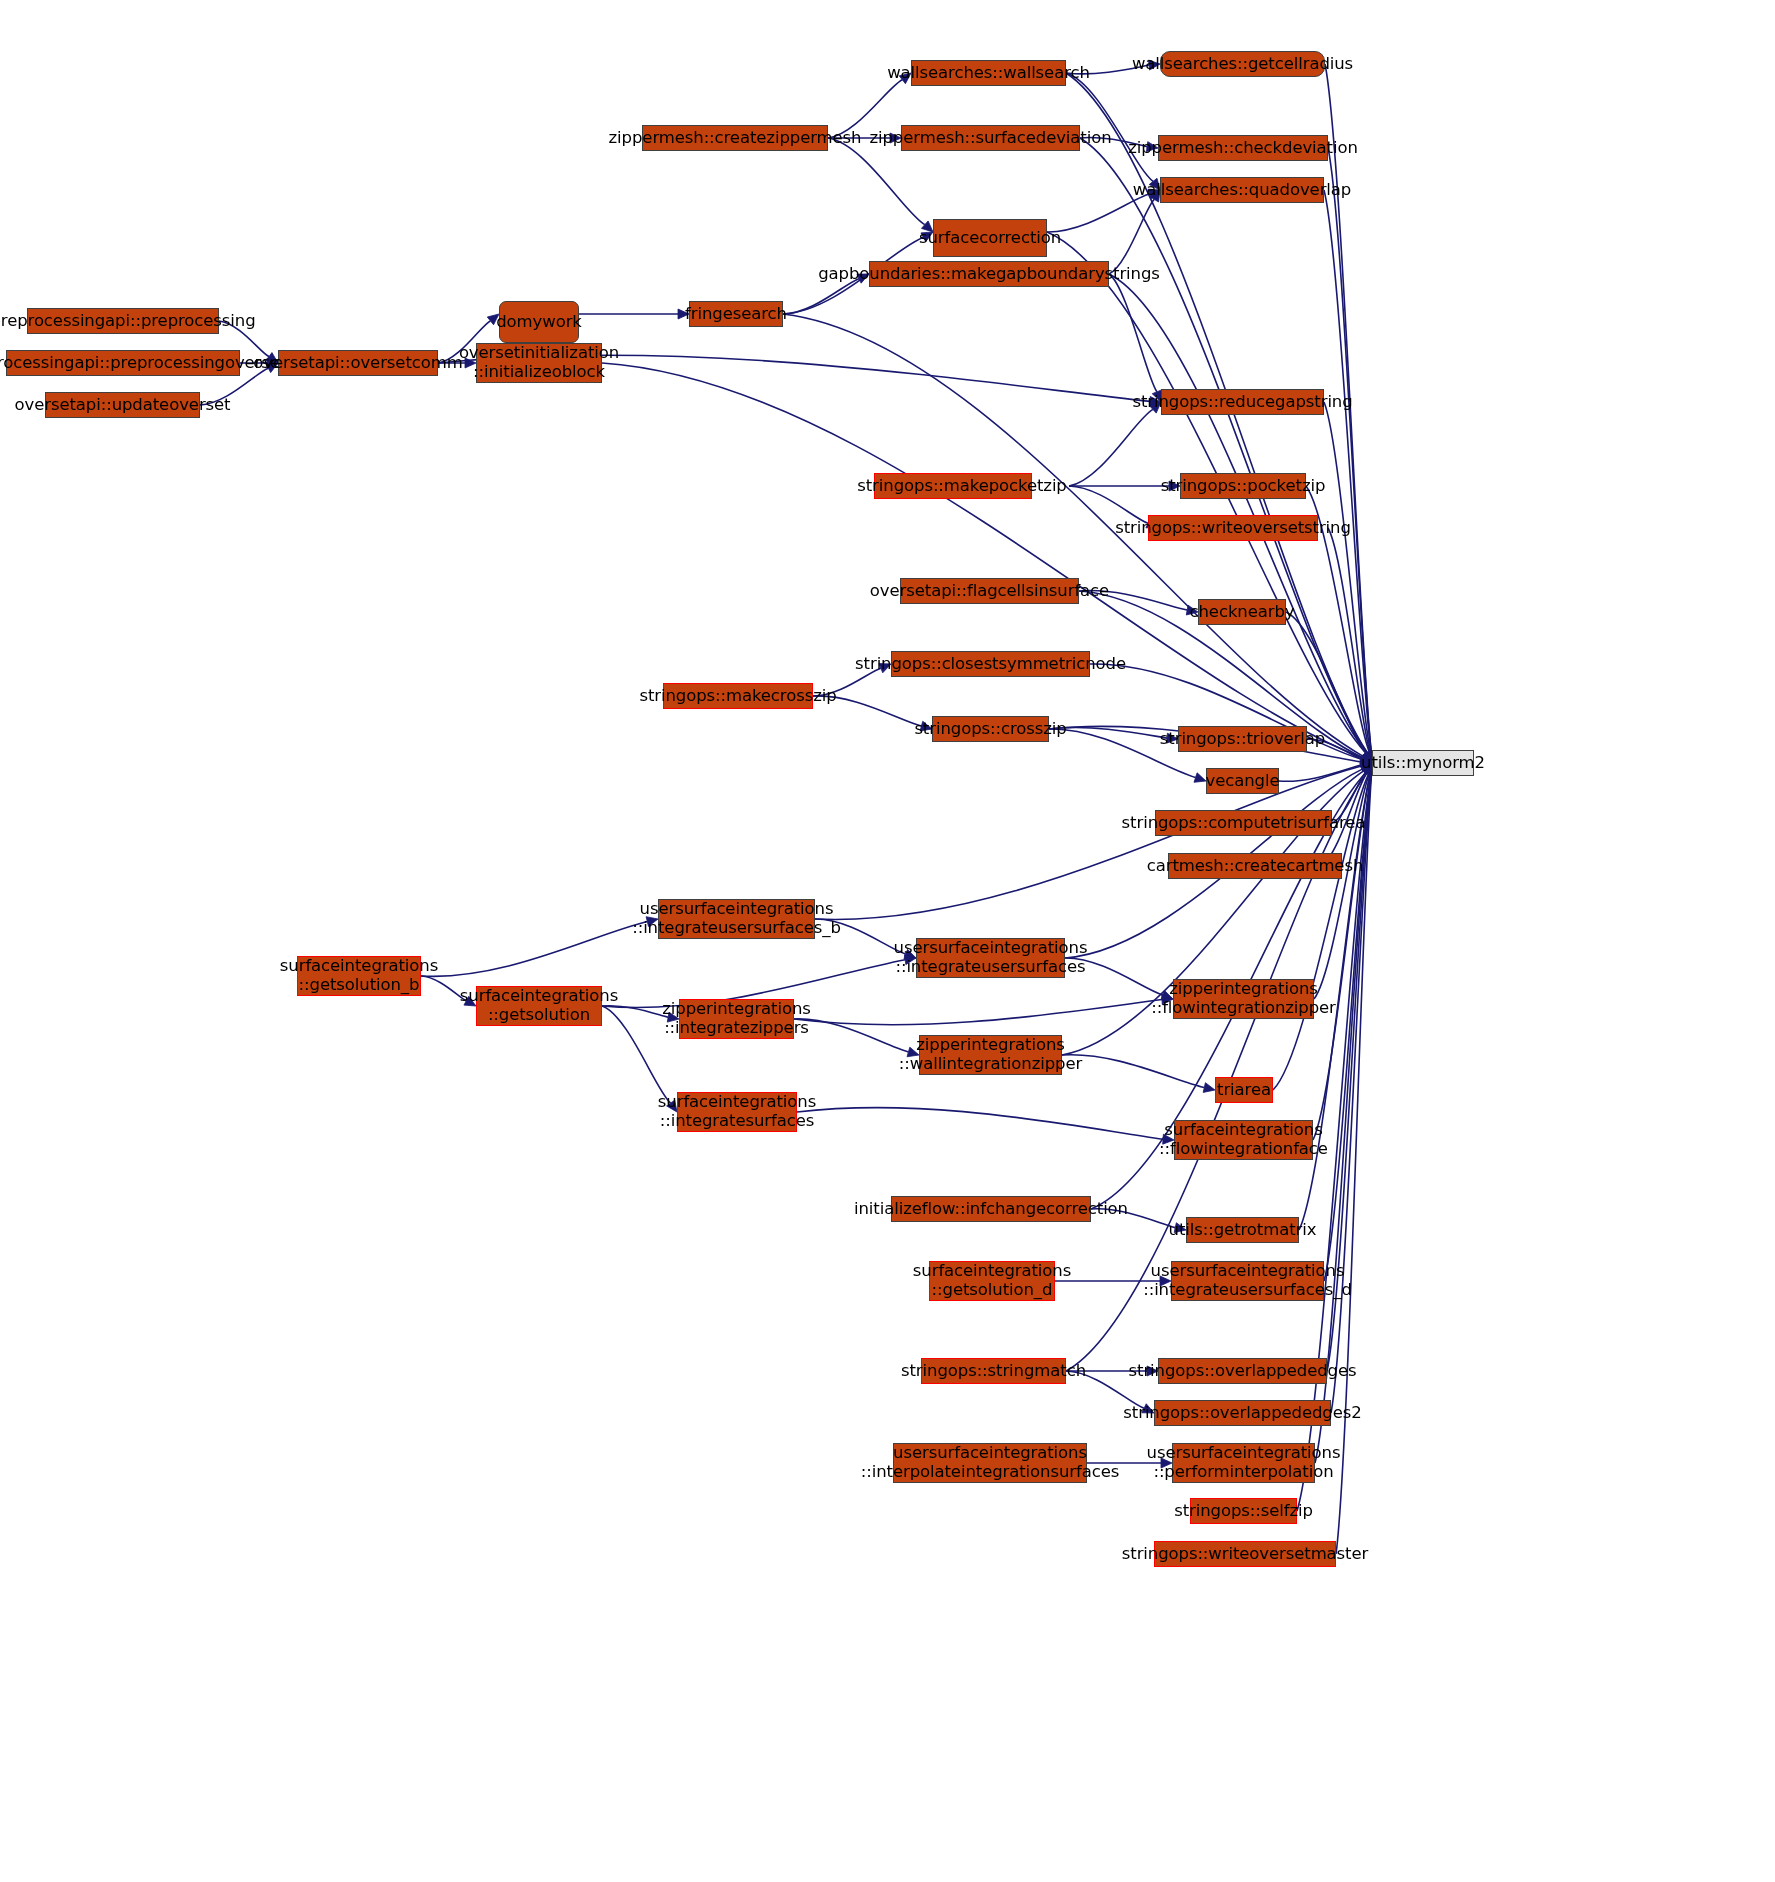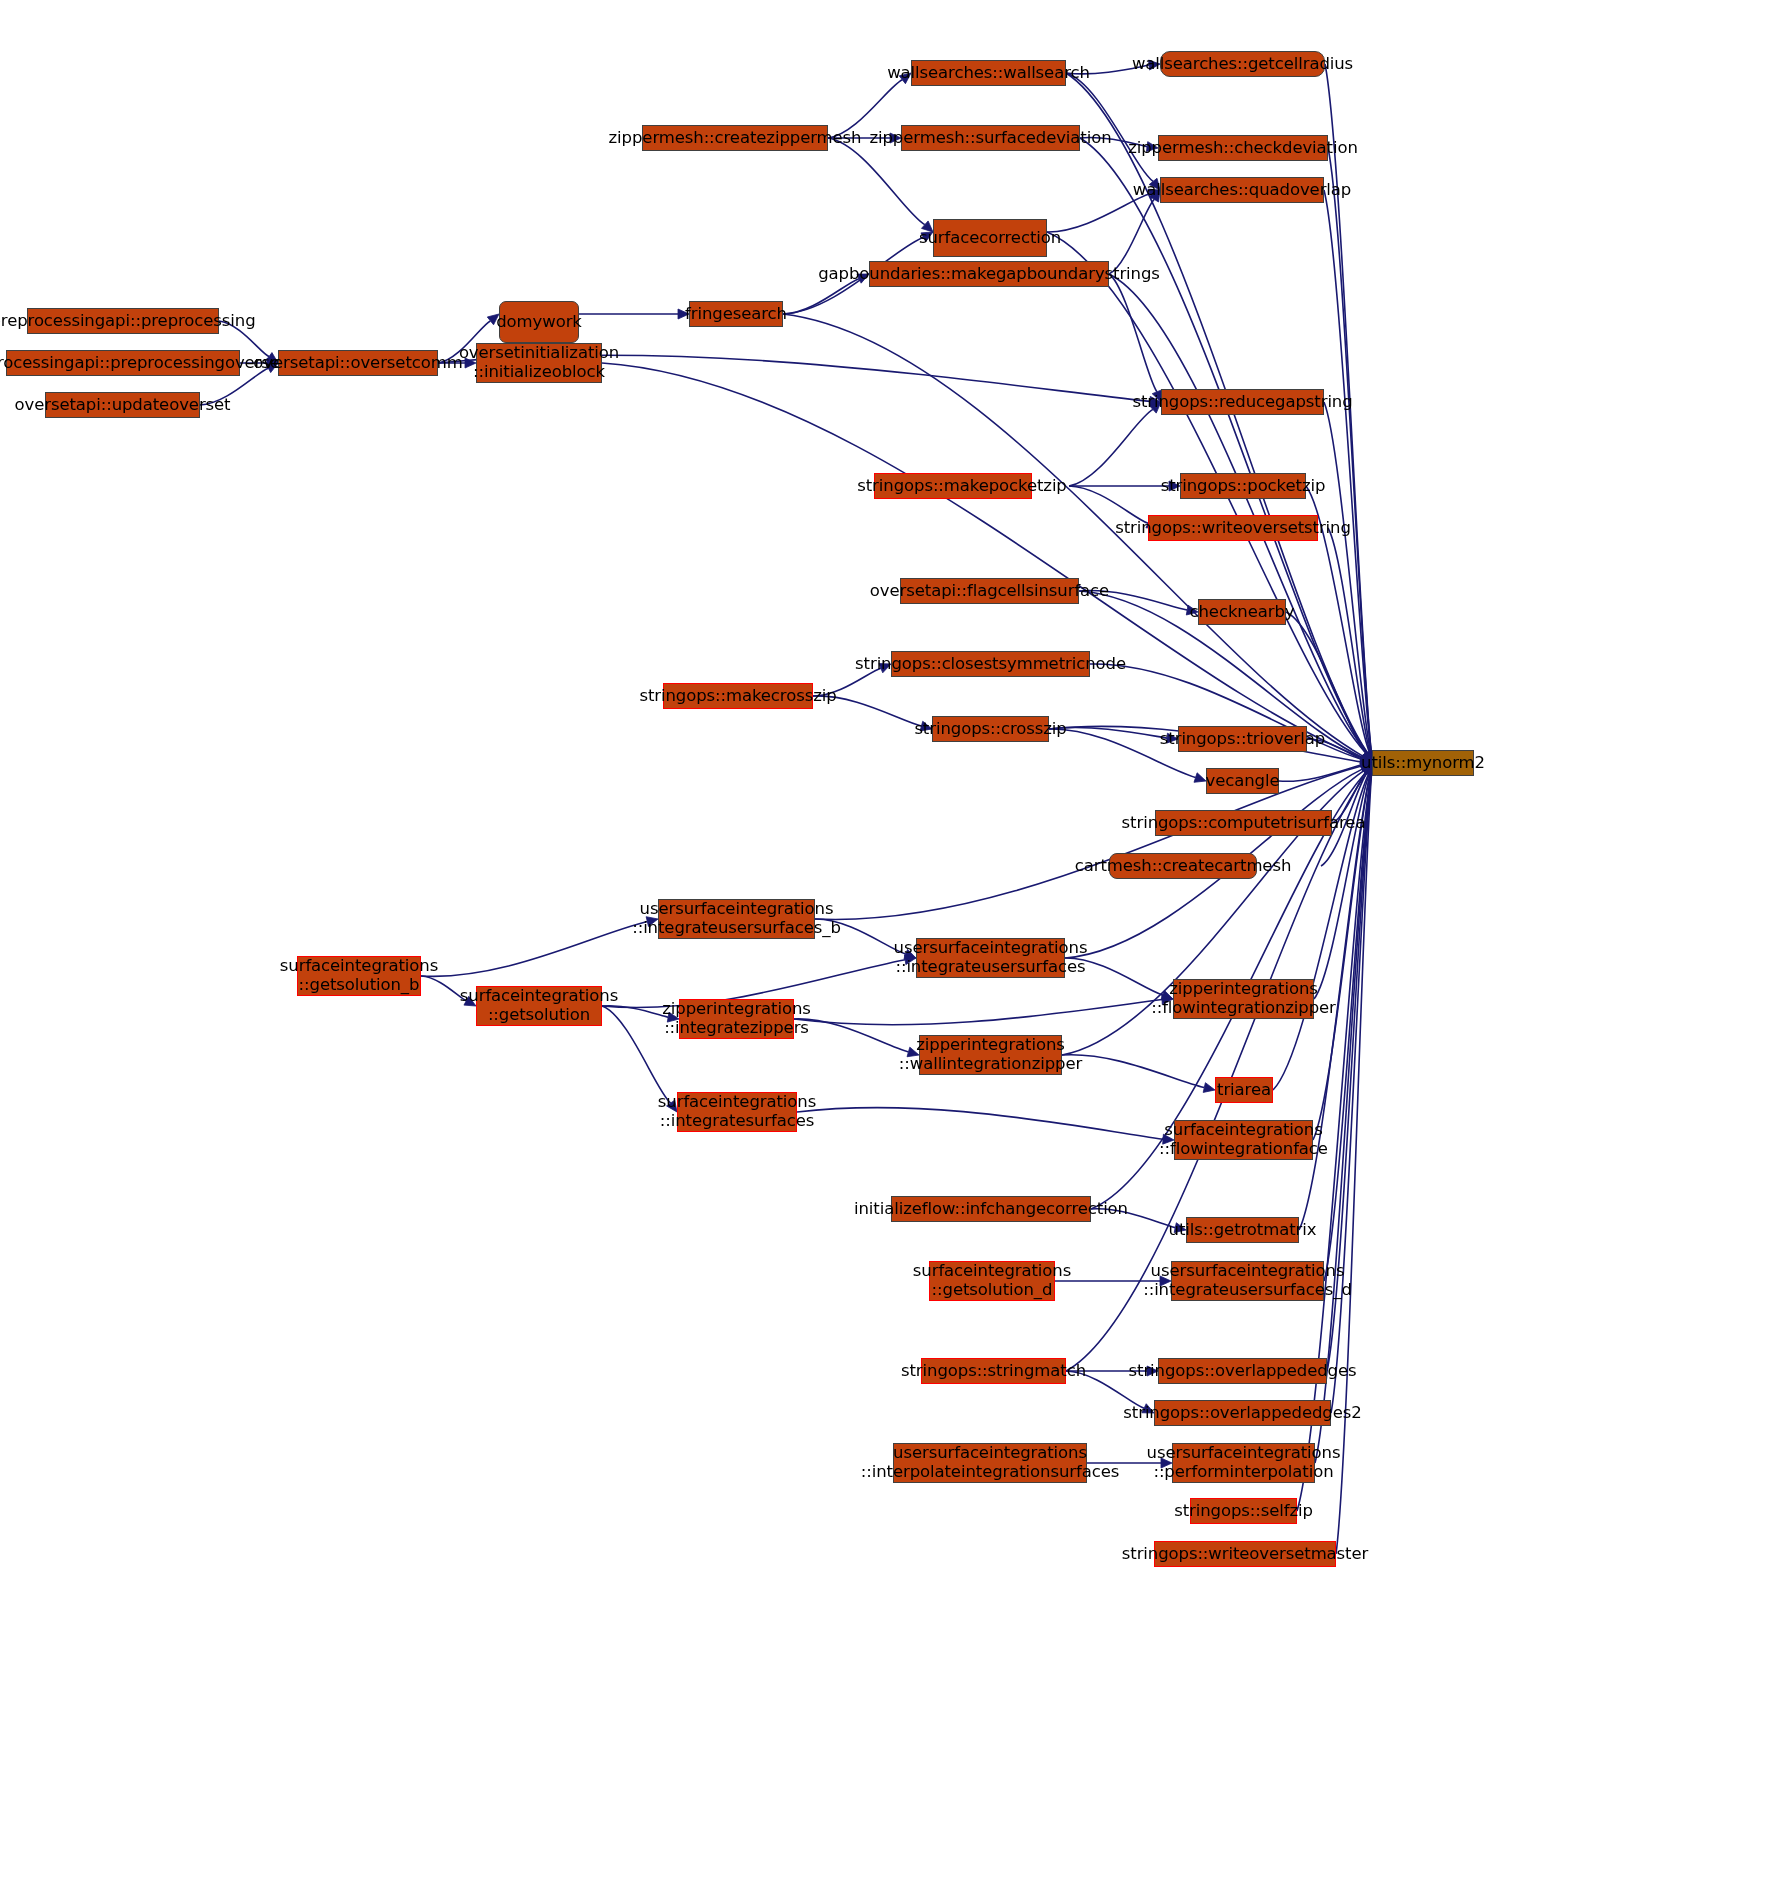--- a/index.html
+++ b/index.html
@@ -48,21 +48,21 @@
     font-size: 16.5px;
     line-height: 1.14;
     letter-spacing: -0.1px;
     white-space: pre;
     cursor: pointer;
   }
   .node.red {
     border-color: #ff0000;
   }
   .node.focus {
-    background: #a16207;
+    background: #e5e5e5;
     border-color: #404040;
   }
   .node-label {
     display: block;
     padding: 0 5px;
   }
 </style>
 </head>
 <body>
 
@@ -246,21 +246,21 @@
       <div class="node red" style="left: 1148px; top: 515px; width: 170px; height: 26px;"><span class="node-label">stringops::writeoversetstring</span></div>
       <div class="node" style="left: 900px; top: 578px; width: 179px; height: 26px;"><span class="node-label">oversetapi::flagcellsinsurface</span></div>
       <div class="node" style="left: 1198px; top: 599px; width: 88px; height: 26px;"><span class="node-label">checknearby</span></div>
       <div class="node" style="left: 891px; top: 651px; width: 199px; height: 26px;"><span class="node-label">stringops::closestsymmetricnode</span></div>
       <div class="node red" style="left: 663px; top: 683px; width: 150px; height: 26px;"><span class="node-label">stringops::makecrosszip</span></div>
       <div class="node" style="left: 932px; top: 716px; width: 117px; height: 26px;"><span class="node-label">stringops::crosszip</span></div>
       <div class="node" style="left: 1178px; top: 726px; width: 129px; height: 26px;"><span class="node-label">stringops::trioverlap</span></div>
       <div class="node" style="left: 1206px; top: 768px; width: 73px; height: 26px;"><span class="node-label">vecangle</span></div>
       <div class="node focus" style="left: 1372px; top: 750px; width: 102px; height: 26px;"><span class="node-label">utils::mynorm2</span></div>
       <div class="node" style="left: 1155px; top: 810px; width: 177px; height: 26px;"><span class="node-label">stringops::computetrisurfarea</span></div>
-      <div class="node" style="left: 1109px; top: 853px; width: 148px; height: 26px; border-radius: 8px;"><span class="node-label">cartmesh::createcartmesh</span></div>
+      <div class="node" style="left: 1168px; top: 853px; width: 174px; height: 26px;"><span class="node-label">cartmesh::createcartmesh</span></div>
       <div class="node" style="left: 658px; top: 899px; width: 157px; height: 40px;"><span class="node-label">usersurfaceintegrations
 ::integrateusersurfaces_b</span></div>
       <div class="node red" style="left: 297px; top: 956px; width: 124px; height: 40px;"><span class="node-label">surfaceintegrations
 ::getsolution_b</span></div>
       <div class="node red" style="left: 476px; top: 986px; width: 126px; height: 40px;"><span class="node-label">surfaceintegrations
 ::getsolution</span></div>
       <div class="node" style="left: 916px; top: 938px; width: 149px; height: 40px;"><span class="node-label">usersurfaceintegrations
 ::integrateusersurfaces</span></div>
       <div class="node red" style="left: 679px; top: 999px; width: 115px; height: 40px;"><span class="node-label">zipperintegrations
 ::integratezippers</span></div>

